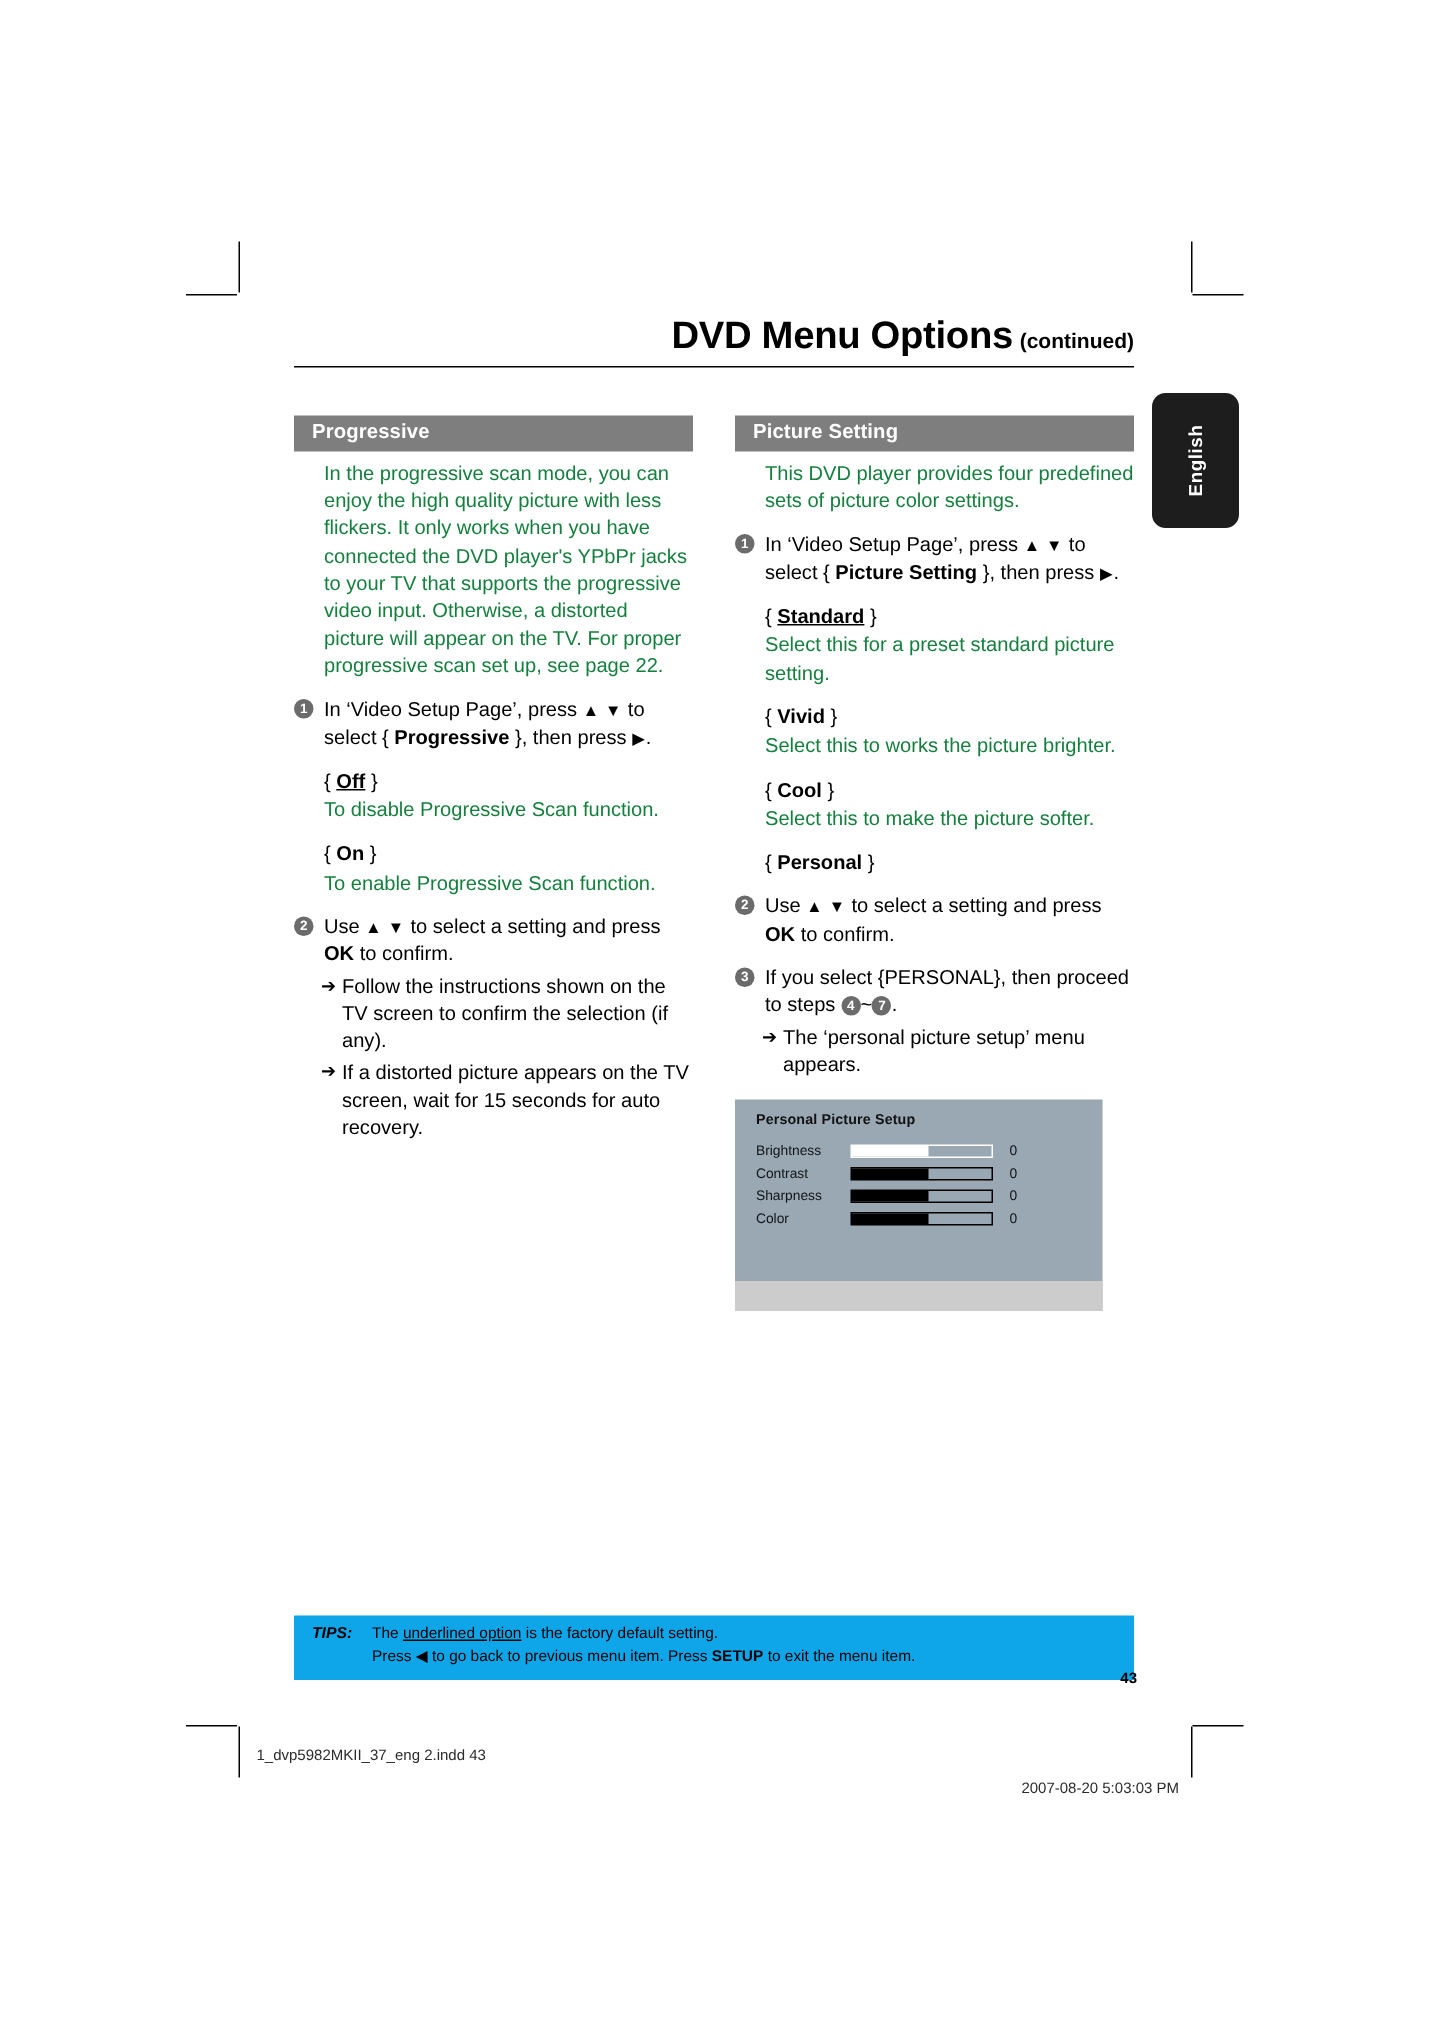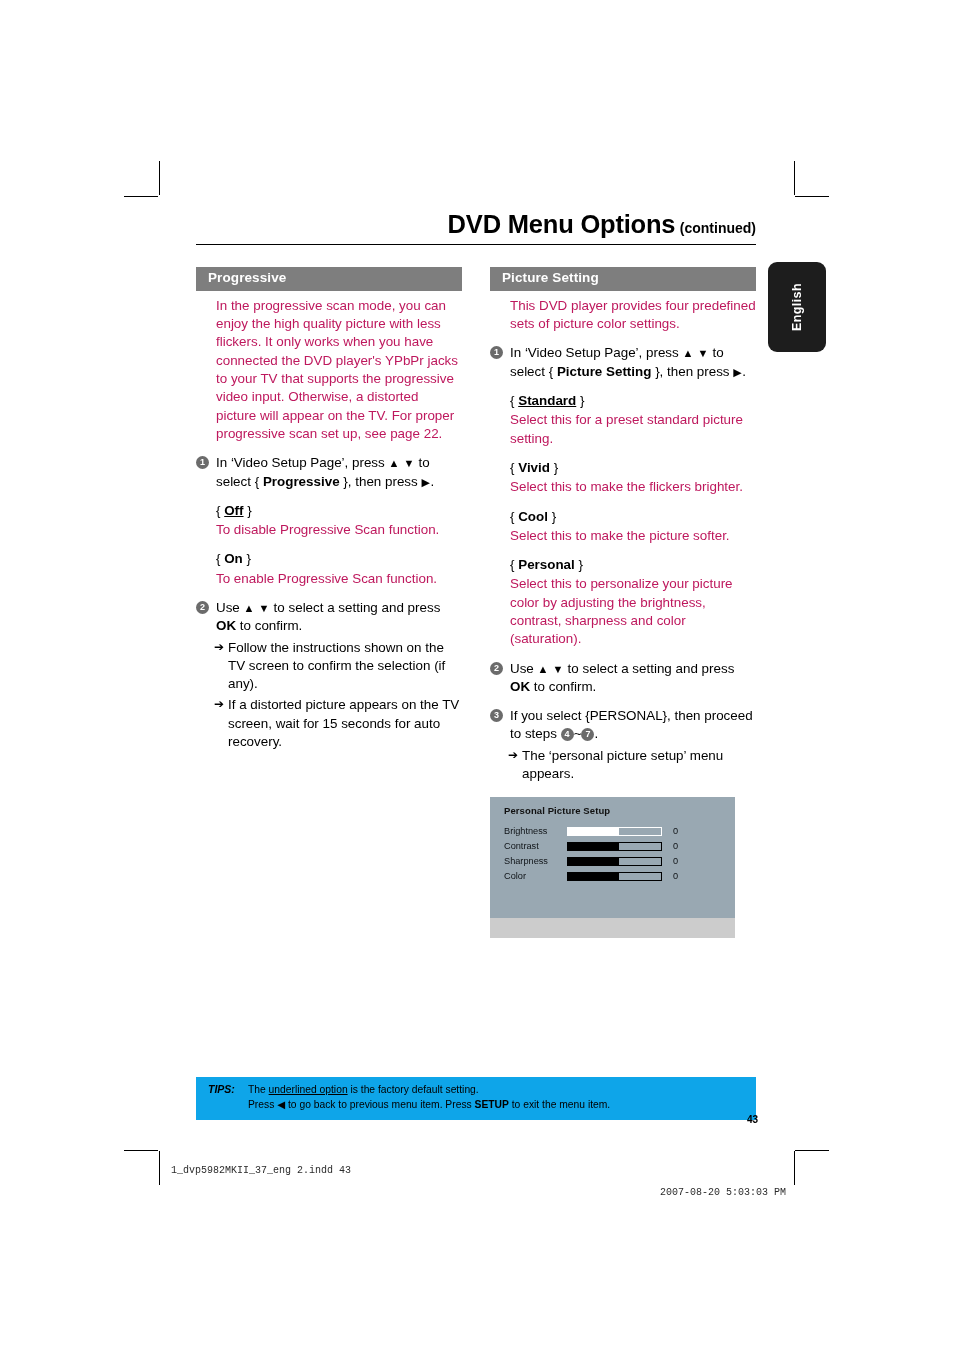--- a/index.html
+++ b/index.html
@@ -57,41 +57,41 @@
   }
   .title-rule {
     border-top: 1.6px solid #000;
     margin-top: 2px;
   }
 
   
   .cols {
     display: flex;
     gap: 28px;
-    margin-top: 22px;
+    margin-top: 32px;
   }
   .col { width: 266px; }
 
   
   .sec-bar {
     background: #7e7e7e;
     color: #ffffff;
     font-size: 13.5px;
     font-weight: bold;
     padding: 4px 0 5px 12px;
     letter-spacing: 0.1px;
     line-height: 1.1;
   }
 
   
   .para {
     font-size: 13.4px;
     line-height: 1.365;
     margin: 6px 0 0 20px;
-    color: #be185d;
+    color: #15803d;
   }
   .para.nogap { margin-top: 1px; }
 
   .opt-head {
     font-size: 13.4px;
     line-height: 1.365;
     margin: 11px 0 0 20px;
   }
   .opt-head b { font-weight: bold; }
   .opt-head u { text-decoration: underline; text-underline-offset: 1px; }
@@ -257,21 +257,21 @@
     position: absolute;
     right: 196px;
     top: 1114px;
     font-size: 10px;
     font-weight: bold;
   }
 
   
   .pfoot {
     position: absolute;
-    font-family: Liberation Mono, monospace;
+    font-family: Liberation Sans, sans-serif;
     font-size: 10px;
     color: #2b2b2b;
     white-space: nowrap;
   }
   #pfoot-left { left: 171px; top: 1165px; }
   #pfoot-right { right: 168px; top: 1187px; }
 </style>
 </head>
 <body>
 
@@ -346,31 +346,30 @@
       </div>
 
       <div class="opt-head">
         <span>{ </span><b><u>Standard</u></b><span> }</span>
       </div>
       <div class="para nogap">Select this for a preset standard picture setting.</div>
 
       <div class="opt-head">
         <span>{ </span><b>Vivid</b><span> }</span>
       </div>
-      <div class="para nogap">Select this to make the flickers brighter.</div>
+      <div class="para nogap">Select this to works the picture brighter.</div>
 
       <div class="opt-head">
         <span>{ </span><b>Cool</b><span> }</span>
       </div>
       <div class="para nogap">Select this to make the picture softer.</div>
 
       <div class="opt-head">
         <span>{ </span><b>Personal</b><span> }</span>
       </div>
-      <div class="para nogap">Select this to personalize your picture color by adjusting the brightness, contrast, sharpness and color (saturation).</div>
 
       <div class="step">
         <span class="num">2</span>
         <span>Use </span><span class="tri">▲ ▼</span><span> to select a setting and press </span><b class="bold">OK</b><span> to confirm.</span>
       </div>
 
       <div class="step">
         <span class="num">3</span>
         <span>If you select {PERSONAL}, then proceed to steps </span><span class="inline-num">4</span><span>~</span><span class="inline-num">7</span><span>.</span>
       </div>

